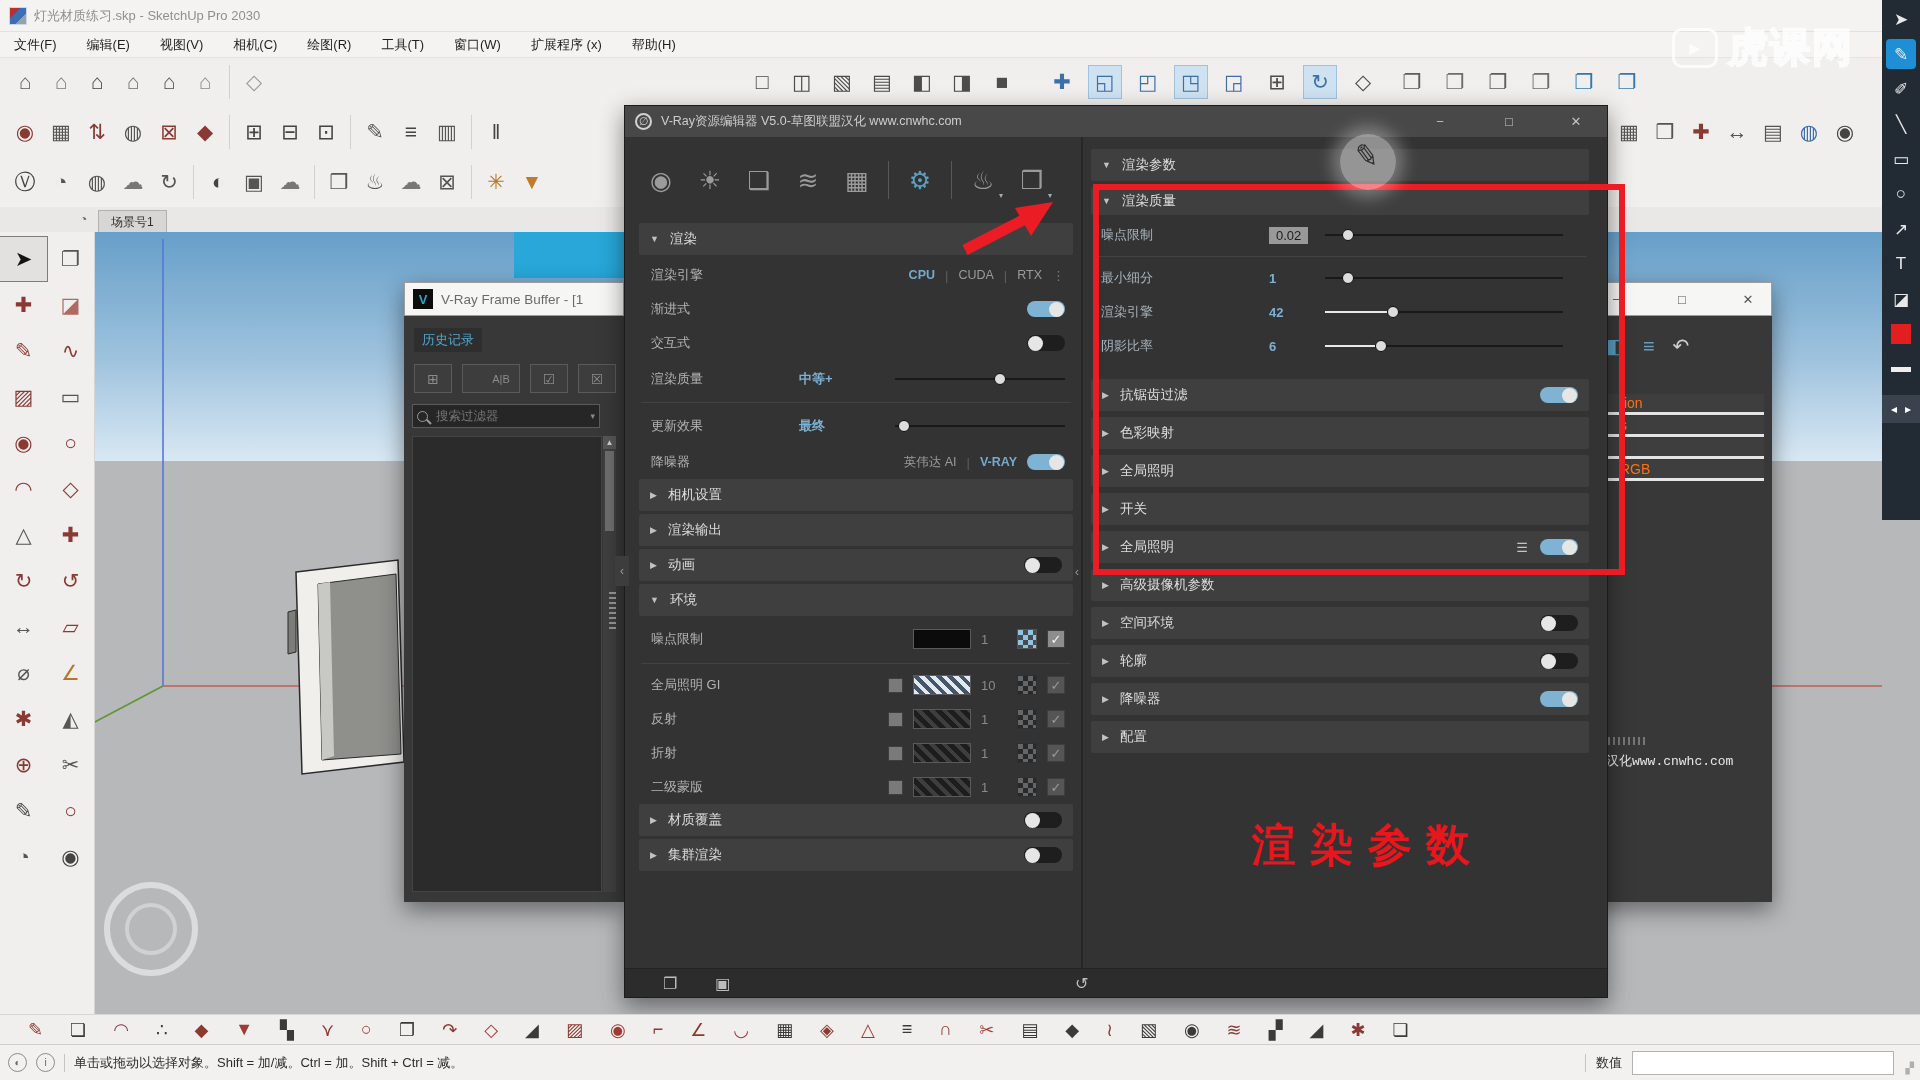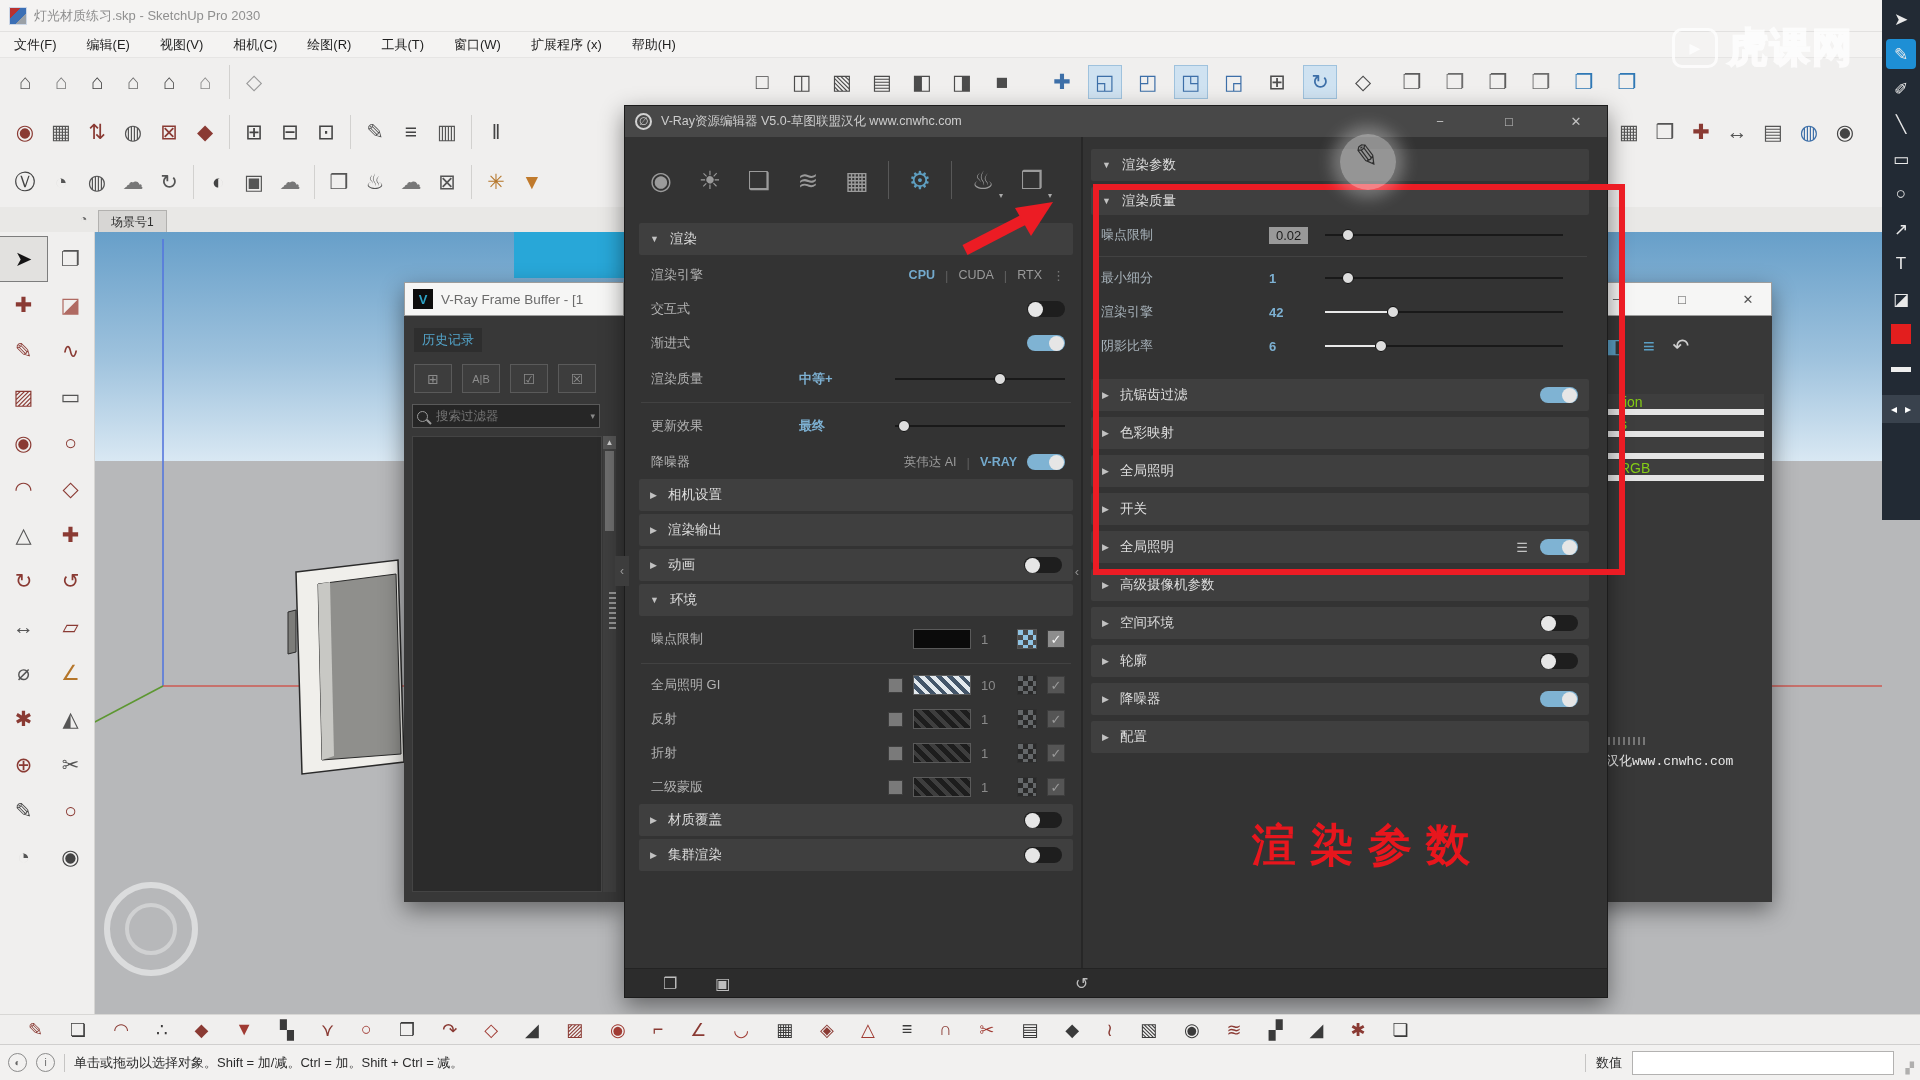--- a/index.html
+++ b/index.html
@@ -79,22 +79,22 @@
   .mag::after{content:"";position:absolute;width:6px;height:1.6px;background:#9a9a9a;right:-5px;bottom:-2px;transform:rotate(45deg);}
   #fb-list{position:absolute;left:8px;top:154px;width:188px;bottom:10px;background:#2b2b2b;border:1px solid #444;}
   #fb-scroll{position:absolute;right:8px;top:154px;width:13px;bottom:10px;background:#3f3f3f;}
   #fb-scroll-up{height:13px;background:#565656;color:#cfcfcf;font-size:8px;display:flex;align-items:center;justify-content:center;}
   #fb-thumb{margin:2px auto 0;width:9px;height:80px;background:#6e6e6e;}
   
   #rwin{left:1506px;top:282px;width:266px;height:620px;background:#383838;}
   #rw-toolbar{position:absolute;left:100px;top:52px;display:flex;align-items:center;gap:18px;color:#cfcfcf;}
   .rw-icon{font-size:20px;}
   .rw-icon.blue{color:#5b9fc4;}
-  .rw-row{position:absolute;left:96px;width:162px;height:21px;background:#3e3e3e;border-bottom:6px solid #e5e5e5;
-          color:#84cc16;font-size:14px;display:flex;align-items:center;padding-left:18px;box-sizing:border-box;}
+  .rw-row{position:absolute;left:96px;width:162px;height:21px;background:#3e3e3e;border-bottom:3px solid #e5e5e5;
+          color:#f97316;font-size:14px;display:flex;align-items:center;padding-left:18px;box-sizing:border-box;}
   #rw-dots{position:absolute;left:102px;top:455px;width:40px;height:8px;
     background:repeating-linear-gradient(90deg,#777 0 2px,transparent 2px 5px);}
   #rw-watermark{position:absolute;left:100px;top:470px;font-family:"Liberation Mono","DejaVu Sans Mono",monospace;
                 font-size:13px;color:#e8e8e8;}
   
   #vdlg{left:624px;top:105px;width:984px;height:893px;background:#333;border:1px solid #1c1c1c;box-sizing:border-box;}
   #dtitle{height:31px;background:#484848;display:flex;align-items:center;gap:9px;padding:0 10px;}
   #vray-logo{width:17px;height:17px;border:2px solid #d2d2d2;border-radius:50%;color:#d2d2d2;font-size:11px;
              display:flex;align-items:center;justify-content:center;box-sizing:border-box;}
   #dtitle-text{font-size:12.5px;color:#cdcdcd;flex:1;}
@@ -403,21 +403,21 @@
   <div id="cyan-strip" class="abs"></div>
 
   <div id="fbwin" class="win">
     <div class="wtitle">
       <span id="fb-logo">V</span>
       <span id="fb-title">V-Ray Frame Buffer - [1</span>
     </div>
     <div id="fb-tab">历史记录</div>
     <div id="fb-btns">
         <span class="fbbtn">⊞</span>
-        <span class="fbbtn" style="font-size: 11px;">A|B</span>
+        <span class="fbbtn" style="font-size: 11px; padding-left: 20px;">A|B</span>
         <span class="fbbtn">☑</span>
         <span class="fbbtn">☒</span>
       </div>
     <div id="fb-search">
       <span class="mag"></span>
       <input placeholder="搜索过滤器" style="">
       <span style="color:#8a8a8a;font-size:9px">▾</span>
     </div>
     <div id="fb-list"></div>
     <div id="fb-scroll">
@@ -486,31 +486,31 @@
         <span class="rowright">
           <span class="opt-sel">CPU</span>
           <span class="odiv">|</span>
           <span class="opt">CUDA</span>
           <span class="odiv">|</span>
           <span class="opt">RTX</span>
           <span class="dots3">⋮</span>
         </span>
       </div>
       <div class="vrow">
-        <span class="lab">交互式</span>
-        <span class="rowright">
-            <span class="toggle">
+        <span class="lab">渐进式</span>
+        <span class="rowright">
+            <span class="toggle on">
               <span class="knob"></span>
             </span>
           </span>
       </div>
       <div class="vrow">
-        <span class="lab">渐进式</span>
-        <span class="rowright">
-            <span class="toggle on">
+        <span class="lab">交互式</span>
+        <span class="rowright">
+            <span class="toggle">
               <span class="knob"></span>
             </span>
           </span>
       </div>
       <div class="vrow" style="height:38px">
         <span class="lab">渲染质量</span>
         <span class="vblue">中等+</span>
         <span class="rowright">
           <span class="slider" style="width:170px">
             <span class="strack"></span>

